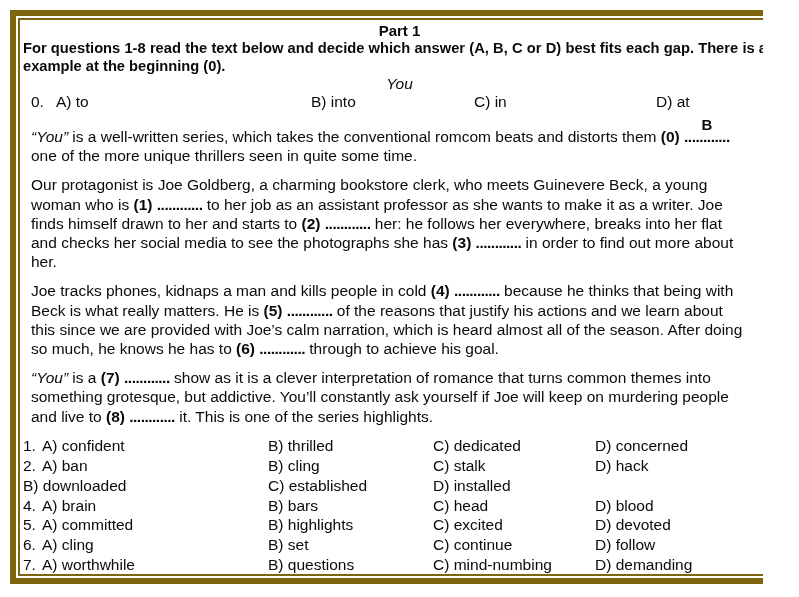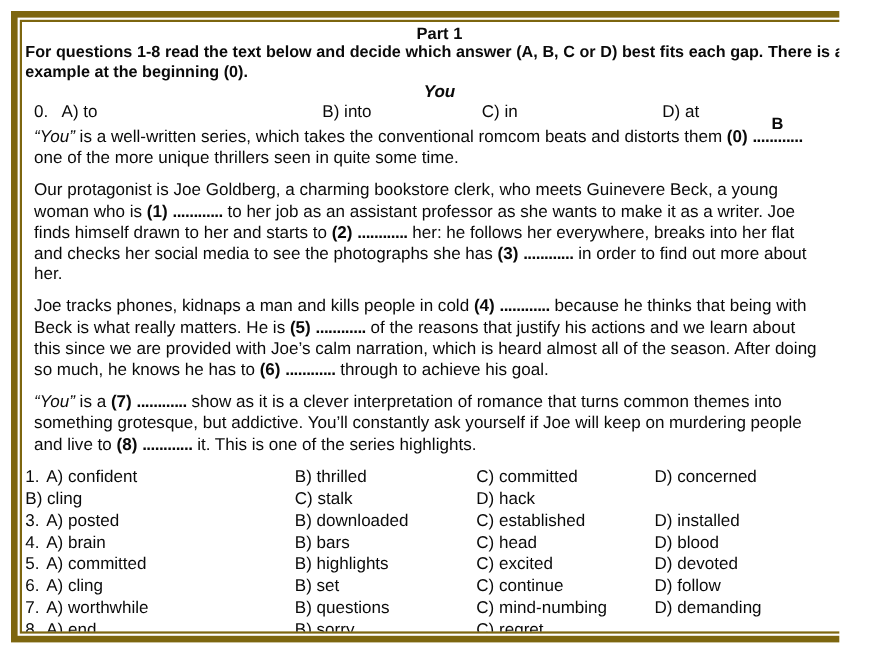--- a/index.html
+++ b/index.html
@@ -38,31 +38,32 @@
     line-height: 18px;
   }
   .instructions {
     font-weight: bold;
     font-size: 14.7px;
     line-height: 17.5px;
     text-align: justify;
   }
   .passage-title {
     text-align: center;
-    font-weight: bold;
+    font-weight: normal;
     font-style: italic;
     font-size: 15.5px;
     line-height: 18px;
   }
   .example-row {
     display: grid;
     grid-template-columns: 262px 145px 164px 1fr;
     font-size: 15.5px;
     line-height: 18px;
-    margin: 0 0 4px 8px;
+    margin: 0 0 16px 8px;
+    gap: 18px;
   }
   .example-num { margin-right: 12px; }
   .para {
     font-size: 15.5px;
     line-height: 19.2px;
     margin: 0 26px 10px 8px;
   }
   .para .it { font-style: italic; }
   .para .mk { font-weight: bold; }
   .gap {
@@ -116,30 +117,30 @@
             <p class="para"><span class="it">“You”</span><span class=""> is a well-written series, which takes the conventional romcom beats and distorts them </span><span class="mk">(0) </span><span class="gap">............<span class="gap-ans">B</span></span><span class=""> one of the more unique thrillers seen in quite some time.</span></p>
             <p class="para"><span class="">Our protagonist is Joe Goldberg, a charming bookstore clerk, who meets Guinevere Beck, a young woman who is </span><span class="mk">(1) </span><span class="gap">............</span><span class=""> to her job as an assistant professor as she wants to make it as a writer. Joe finds himself drawn to her and starts to </span><span class="mk">(2) </span><span class="gap">............</span><span class=""> her: he follows her everywhere, breaks into her flat and checks her social media to see the photographs she has </span><span class="mk">(3) </span><span class="gap">............</span><span class=""> in order to find out more about her.</span></p>
             <p class="para"><span class="">Joe tracks phones, kidnaps a man and kills people in cold </span><span class="mk">(4) </span><span class="gap">............</span><span class=""> because he thinks that being with Beck is what really matters. He is </span><span class="mk">(5) </span><span class="gap">............</span><span class=""> of the reasons that justify his actions and we learn about this since we are provided with Joe’s calm narration, which is heard almost all of the season. After doing so much, he knows he has to </span><span class="mk">(6) </span><span class="gap">............</span><span class=""> through to achieve his goal.</span></p>
             <p class="para"><span class="it">“You”</span><span class=""> is a </span><span class="mk">(7) </span><span class="gap">............</span><span class=""> show as it is a clever interpretation of romance that turns common themes into something grotesque, but addictive. You’ll constantly ask yourself if Joe will keep on murdering people and live to </span><span class="mk">(8) </span><span class="gap">............</span><span class=""> it. This is one of the series highlights.</span></p>
           </div>
 
         <div id="options" class="options-list">
             <div class="opt-row">
               <div><span class="opt-num">1.</span><span>A) confident</span></div>
               <div>B) thrilled</div>
-              <div>C) committed</div>
+              <div>C) dedicated</div>
               <div>D) concerned</div>
             </div>
             <div class="opt-row">
+              <div><span class="opt-num">2.</span><span>A) ban</span></div>
               <div>B) cling</div>
               <div>C) stalk</div>
               <div>D) hack</div>
             </div>
             <div class="opt-row">
-              <div><span class="opt-num">3.</span><span>A) posted</span></div>
               <div>B) downloaded</div>
               <div>C) established</div>
               <div>D) installed</div>
             </div>
             <div class="opt-row">
               <div><span class="opt-num">4.</span><span>A) brain</span></div>
               <div>B) bars</div>
               <div>C) head</div>
               <div>D) blood</div>
             </div>

